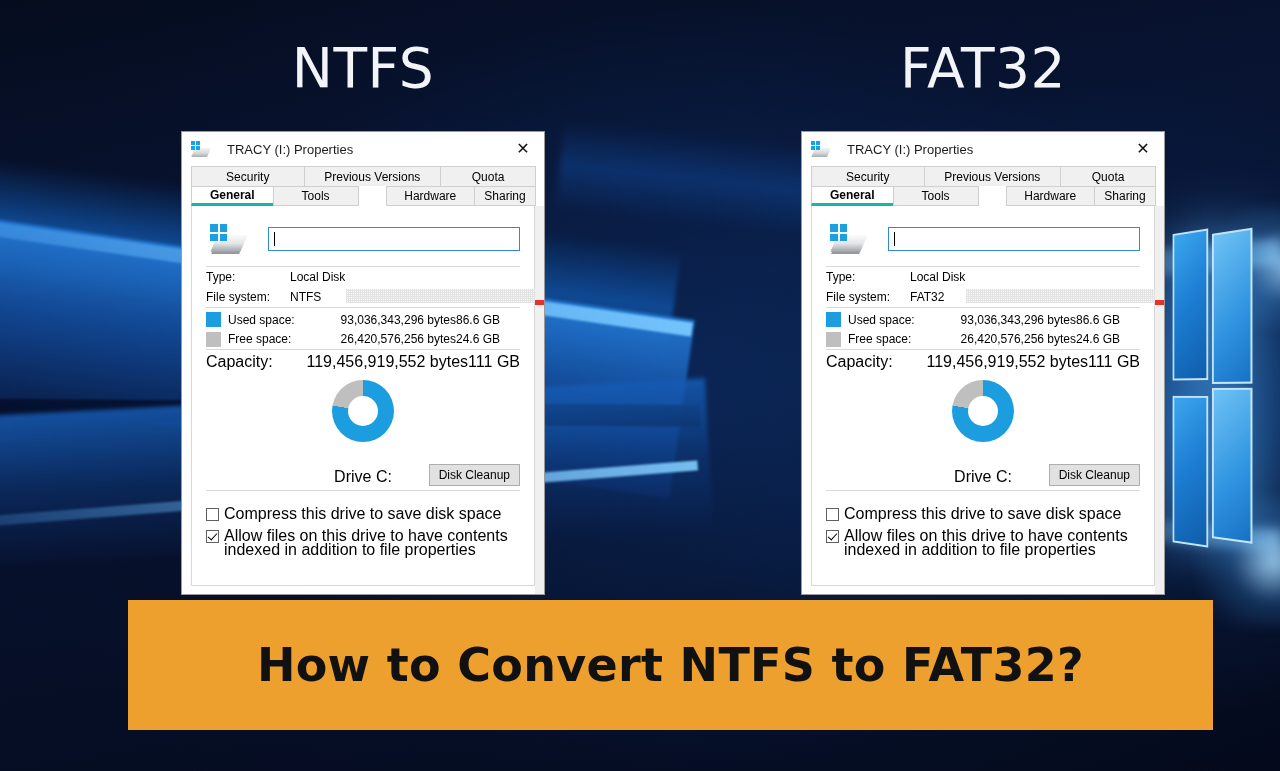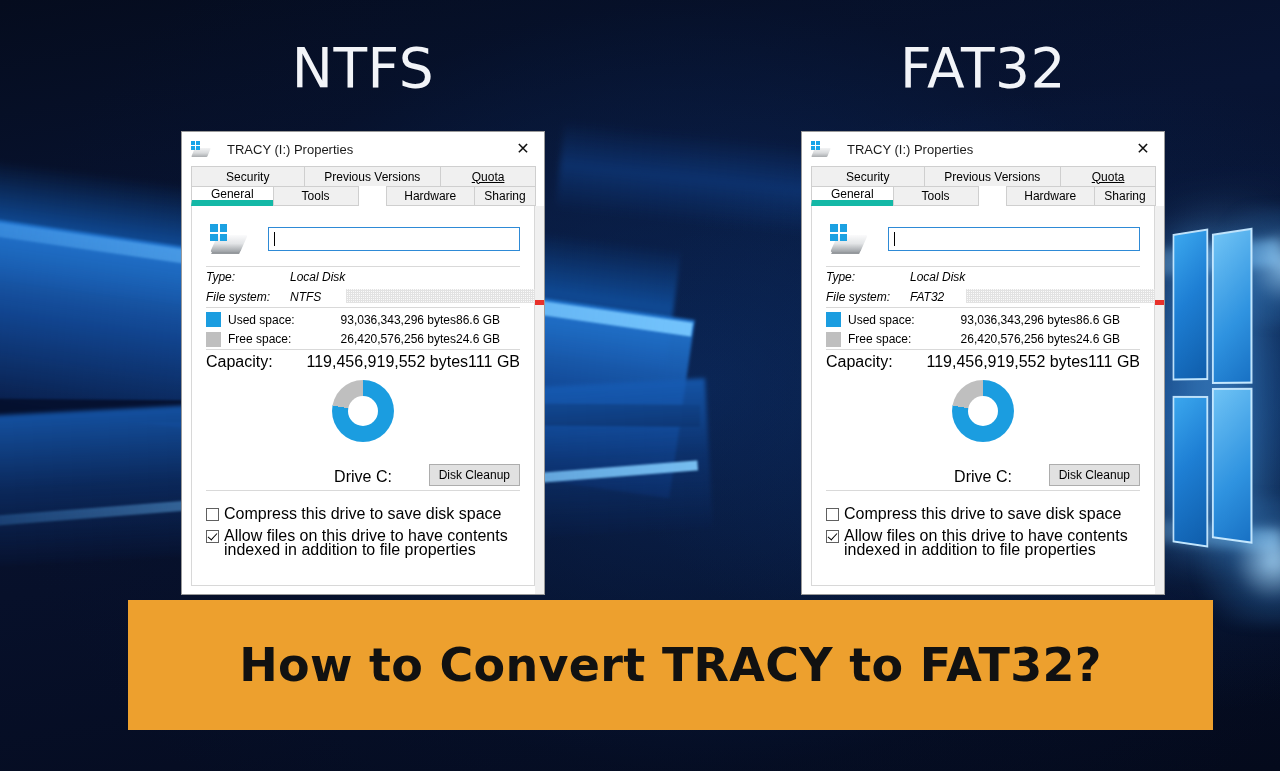--- a/index.html
+++ b/index.html
@@ -229,26 +229,26 @@
     display: flex;
     align-items: center;
     justify-content: center;
     font-size: 12px;
     color: #000;
     height: 20px;
   }
   .tabrow.row2 .tab { border-bottom: 1px solid #cfcfcf; }
   .tabrow.row2 .tab.active {
     background: #ffffff;
-    border-bottom: 6px solid #14b8a6;
-    font-weight: 400;
+    border-bottom: 3px solid #14b8a6;
+    font-weight: 700;
   }
   .tab.w-sec  { flex: 0 0 33%; }
   .tab.w-prev { flex: 0 0 40%; }
-  .tab.w-quo  { flex: 1; text-decoration: underline; }
+  .tab.w-quo  { flex: 1; }
   .tab.w-gen  { flex: 0 0 24%; }
   .tab.w-too  { flex: 0 0 25%; }
   .tab.w-har  { flex: 0 0 26%; margin-left: 28px; }
   .tab.w-sha  { flex: 1; }
 
   .tabpanel {
     position: absolute;
     left: 9px; right: 9px;
     top: 74px; bottom: 8px;
     background: #ffffff;
@@ -309,21 +309,20 @@
     border-top: 1px solid #d9d9d9;
     margin: 0;
   }
 
   .info-table { width: 100%; border-collapse: collapse; }
   .info-table td {
     font-size: 12px;
     color: #000;
     padding: 3px 0;
     white-space: nowrap;
-    font-style: italic;
   }
   .lbl-col { width: 84px; }
   .val-col { padding-left: 2px; }
 
   .fs-hatch {
     position: relative;
   }
   .fs-hatch .hatchbar {
     position: absolute;
     left: 56px;
@@ -748,16 +747,16 @@
         </div>
         <div class="chk-row">
           <span class="chk-box checked"></span>
           <span class="chk-text">Allow files on this drive to have contents indexed in addition to file properties</span>
         </div>
       </div>
     </div>
   </div>
 
   <div class="banner" style="background: rgb(237, 160, 46);">
-    <div class="banner-text" style="color: rgb(17, 17, 17);">How to Convert TRACY to FAT32?</div>
+    <div class="banner-text" style="color: rgb(17, 17, 17);">How to Convert NTFS to FAT32?</div>
   </div>
 
 </div>
 
 </body></html>

